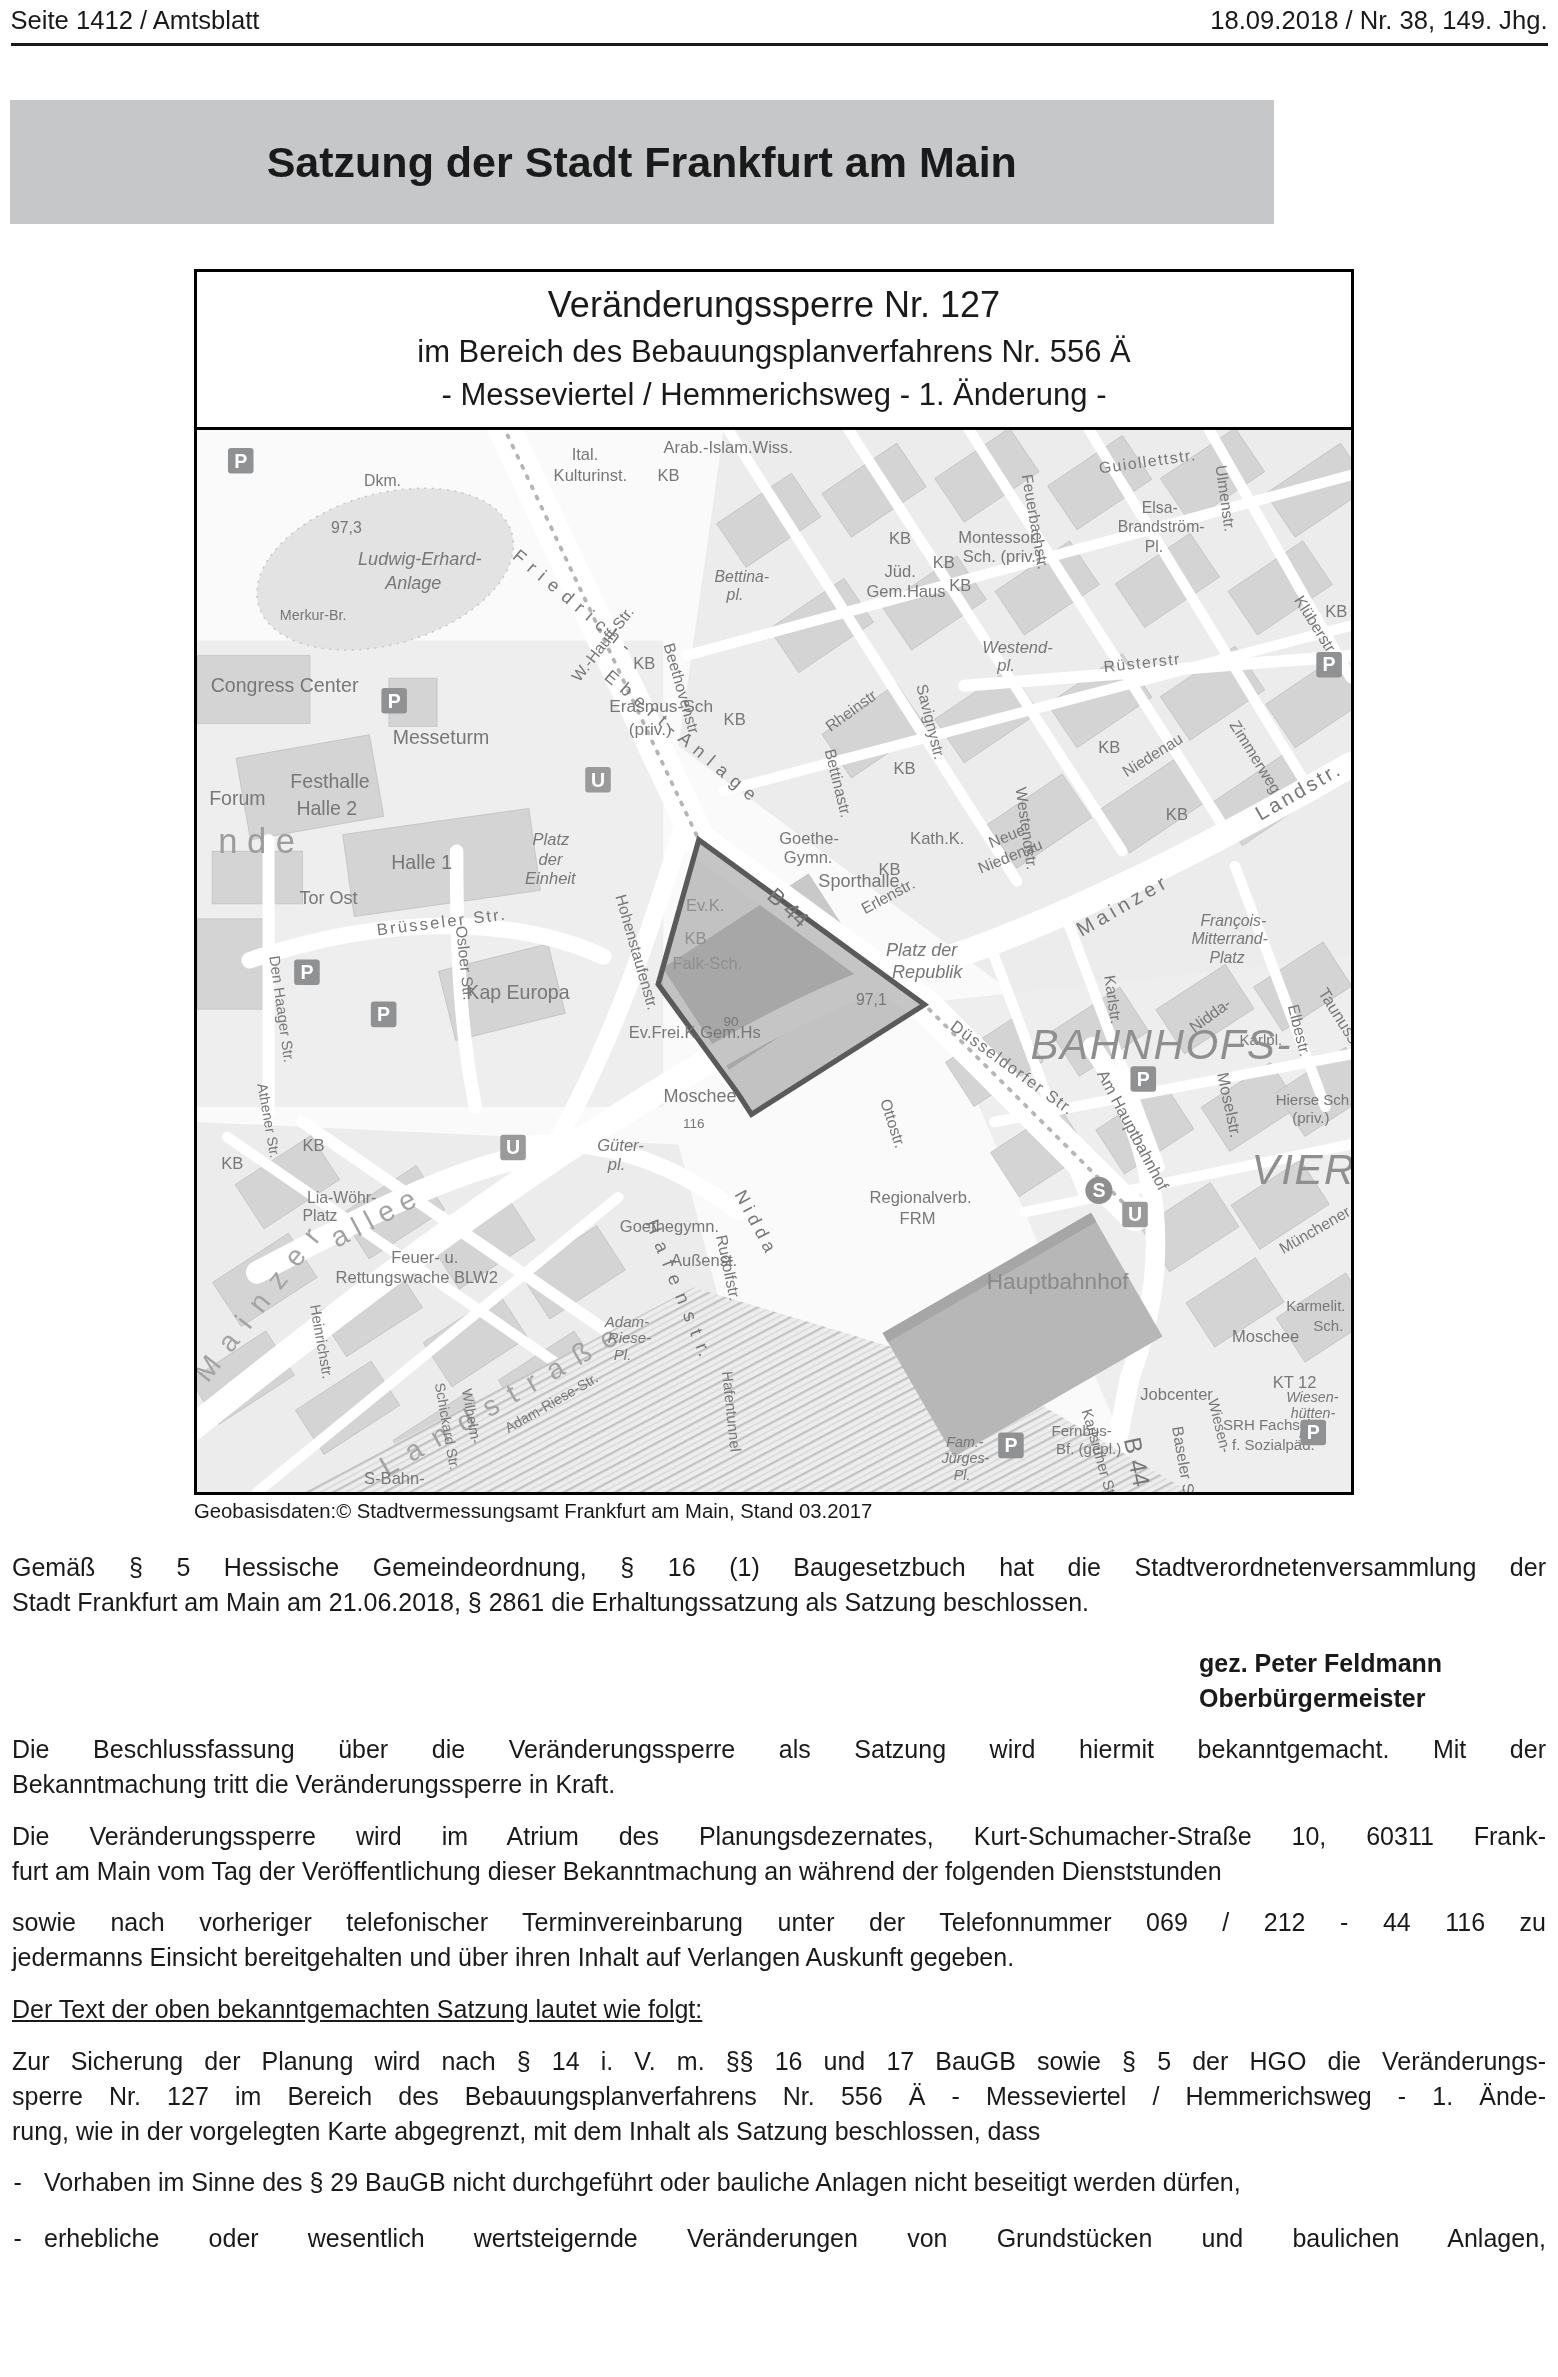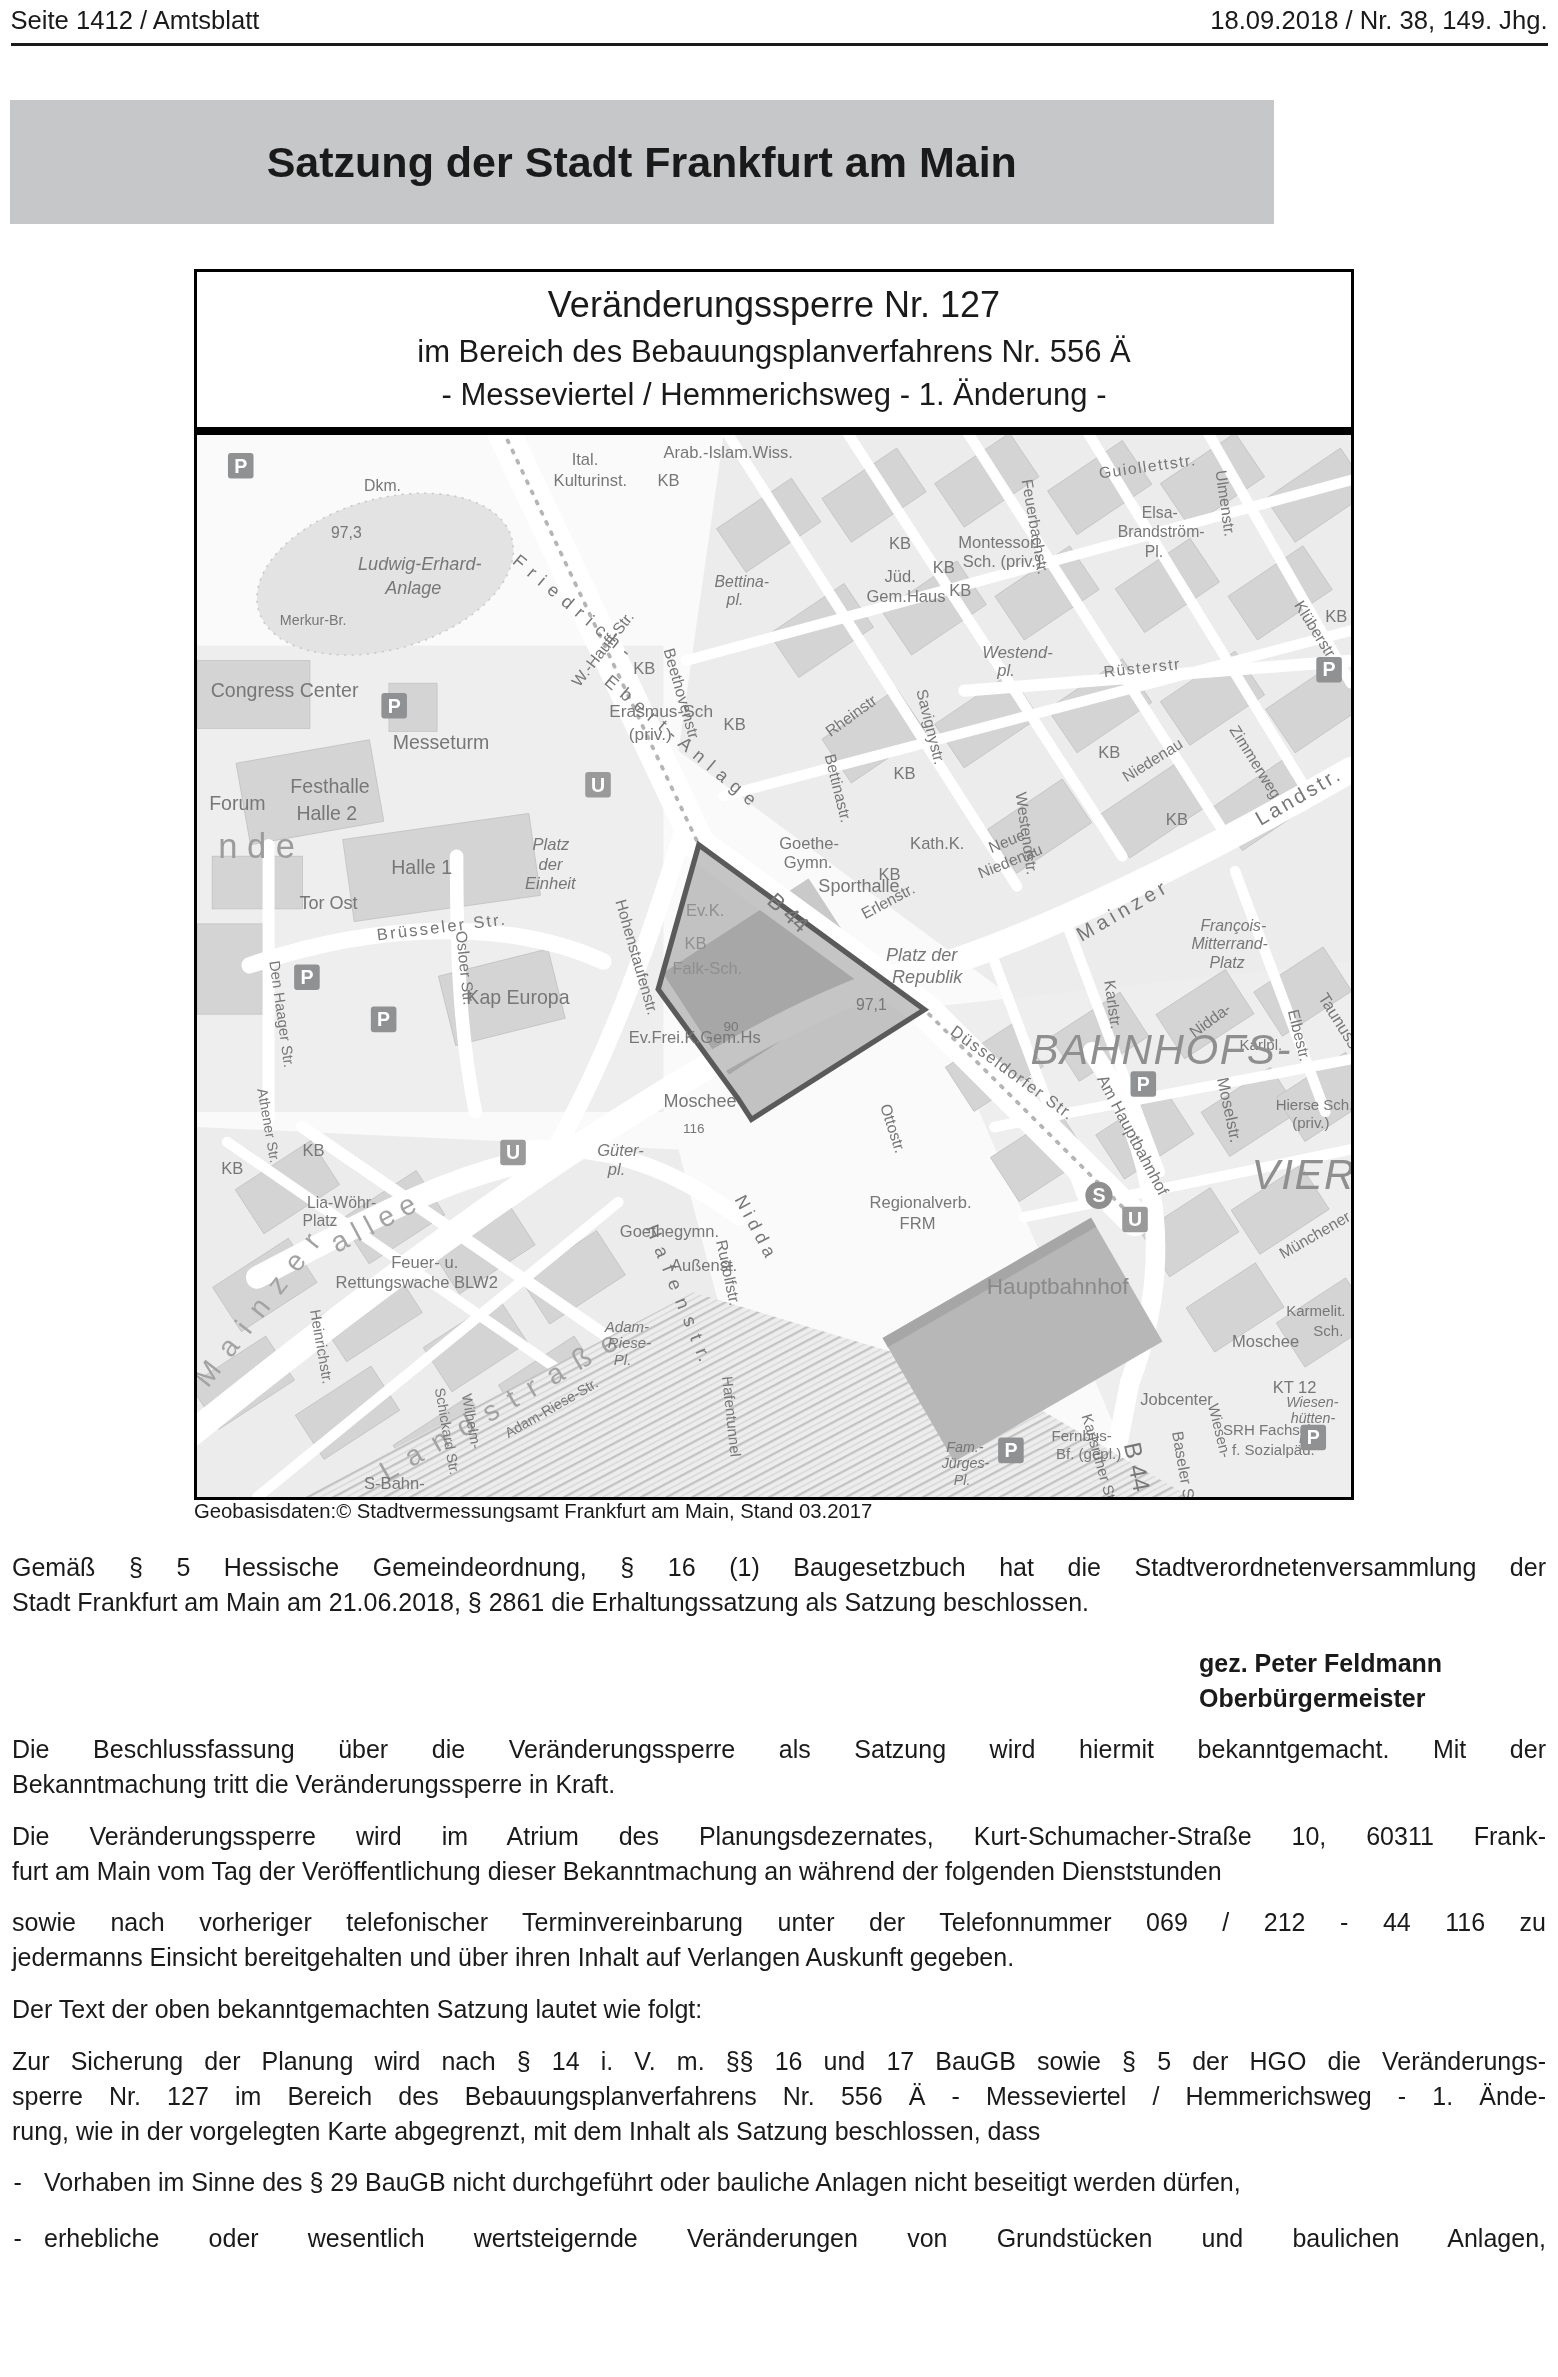--- a/index.html
+++ b/index.html
@@ -6,21 +6,21 @@
   body{width:1558px;height:2377px;position:relative;background:#ffffff;
        font-family:"Liberation Sans", sans-serif;color:#1a1a1a;overflow:hidden;}
   .hdr-left{position:absolute;left:10.5px;top:6px;font-size:25.6px;}
   .hdr-right{position:absolute;right:10.5px;top:6px;font-size:25.6px;}
   .hdr-rule{position:absolute;left:10.5px;right:10.5px;top:43px;height:3px;background:#1a1a1a;}
   .banner{position:absolute;left:9.8px;top:100px;width:1264px;height:124px;background:#c5c7c9;
           display:flex;align-items:center;justify-content:center;}
   .banner-title{font-size:43px;font-weight:bold;letter-spacing:0px;}
   .map-box{position:absolute;left:194px;top:269px;width:1154px;border:3px solid #000;background:#fff;}
   .map-title{height:144px;display:flex;flex-direction:column;justify-content:space-evenly;
-             align-items:center;padding:4.5px 0 6px 0;border-bottom:8px solid #000000;}
+             align-items:center;padding:4.5px 0 6px 0;border-bottom:3px solid #000000;}
   .mt1{font-size:36px;}
   .mt2{font-size:31px;}
   .mt3{font-size:31px;}
   #map{display:block;width:1154px;height:1062px;background:#fafafa;}
   .caption{position:absolute;left:194px;top:1500px;font-size:20.3px;}
   #doc-body{position:absolute;left:12px;top:1542px;width:1534px;font-size:25px;line-height:35px;}
   .ln.just{text-align:justify;text-align-last:justify;}
   .sig{font-weight:bold;padding-left:1187px;}
   .bullet{position:relative;padding-left:32px;}
   .bullet .marker{position:absolute;left:1.5px;top:0;}
@@ -374,21 +374,21 @@
       <div class="ln">Bekanntmachung tritt die Veränderungssperre in Kraft.</div>
     </div>
     <div style="margin-top: 16.6px;">
       <div class="ln just">Die Veränderungssperre wird im Atrium des Planungsdezernates, Kurt-Schumacher-Straße 10, 60311 Frank-</div>
       <div class="ln">furt am Main vom Tag der Veröffentlichung dieser Bekanntmachung an während der folgenden Dienststunden</div>
     </div>
     <div style="margin-top: 16.6px;">
       <div class="ln just">sowie nach vorheriger telefonischer Terminvereinbarung unter der Telefonnummer 069 / 212 - 44 116 zu</div>
       <div class="ln">jedermanns Einsicht bereitgehalten und über ihren Inhalt auf Verlangen Auskunft gegeben.</div>
     </div>
-    <div style="margin-top: 16.6px;">
+    <div style="margin-top: 16.6px; text-decoration: underline;">
       <div class="ln">Der Text der oben bekanntgemachten Satzung lautet wie folgt:</div>
     </div>
     <div style="margin-top: 16.6px;">
       <div class="ln just">Zur Sicherung der Planung wird nach § 14 i. V. m. §§ 16 und 17 BauGB sowie § 5 der HGO die Veränderungs-</div>
       <div class="ln just">sperre Nr. 127 im Bereich des Bebauungsplanverfahrens Nr. 556 Ä - Messeviertel / Hemmerichsweg - 1. Ände-</div>
       <div class="ln">rung, wie in der vorgelegten Karte abgegrenzt, mit dem Inhalt als Satzung beschlossen, dass</div>
     </div>
     <div class="bullet" style="margin-top: 16.6px;">
       <span class="marker">-</span>
       <div>

